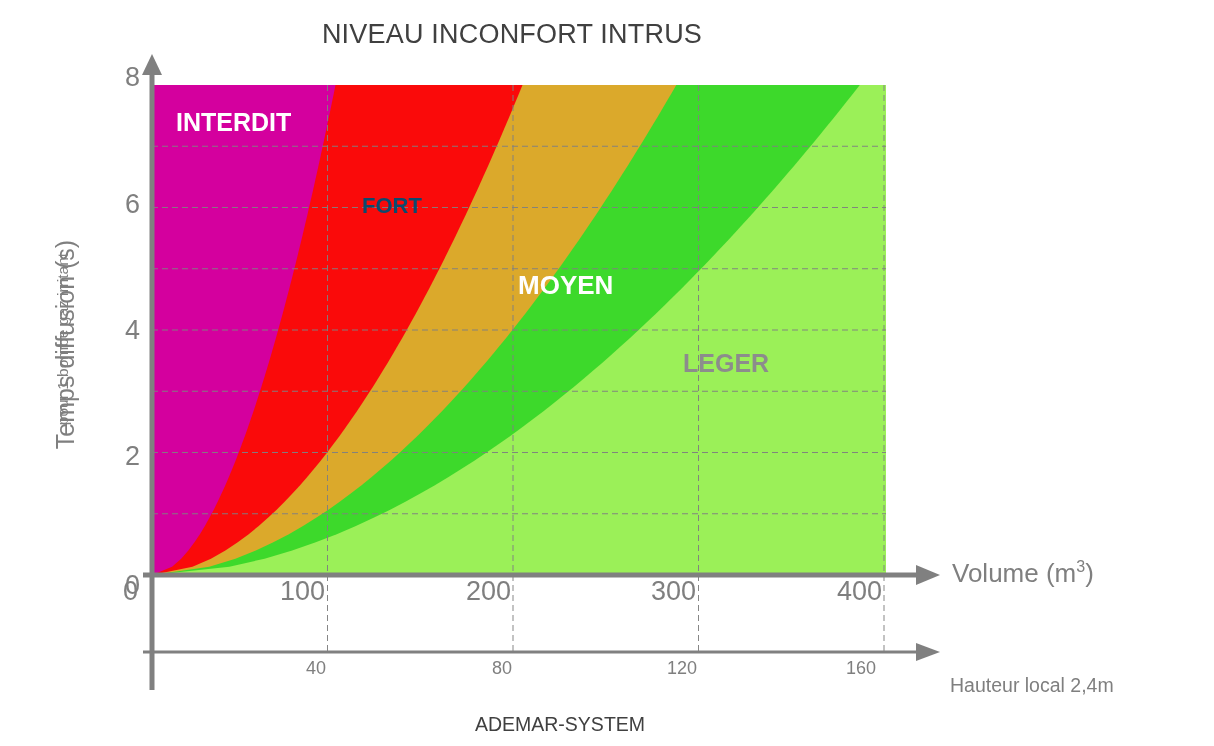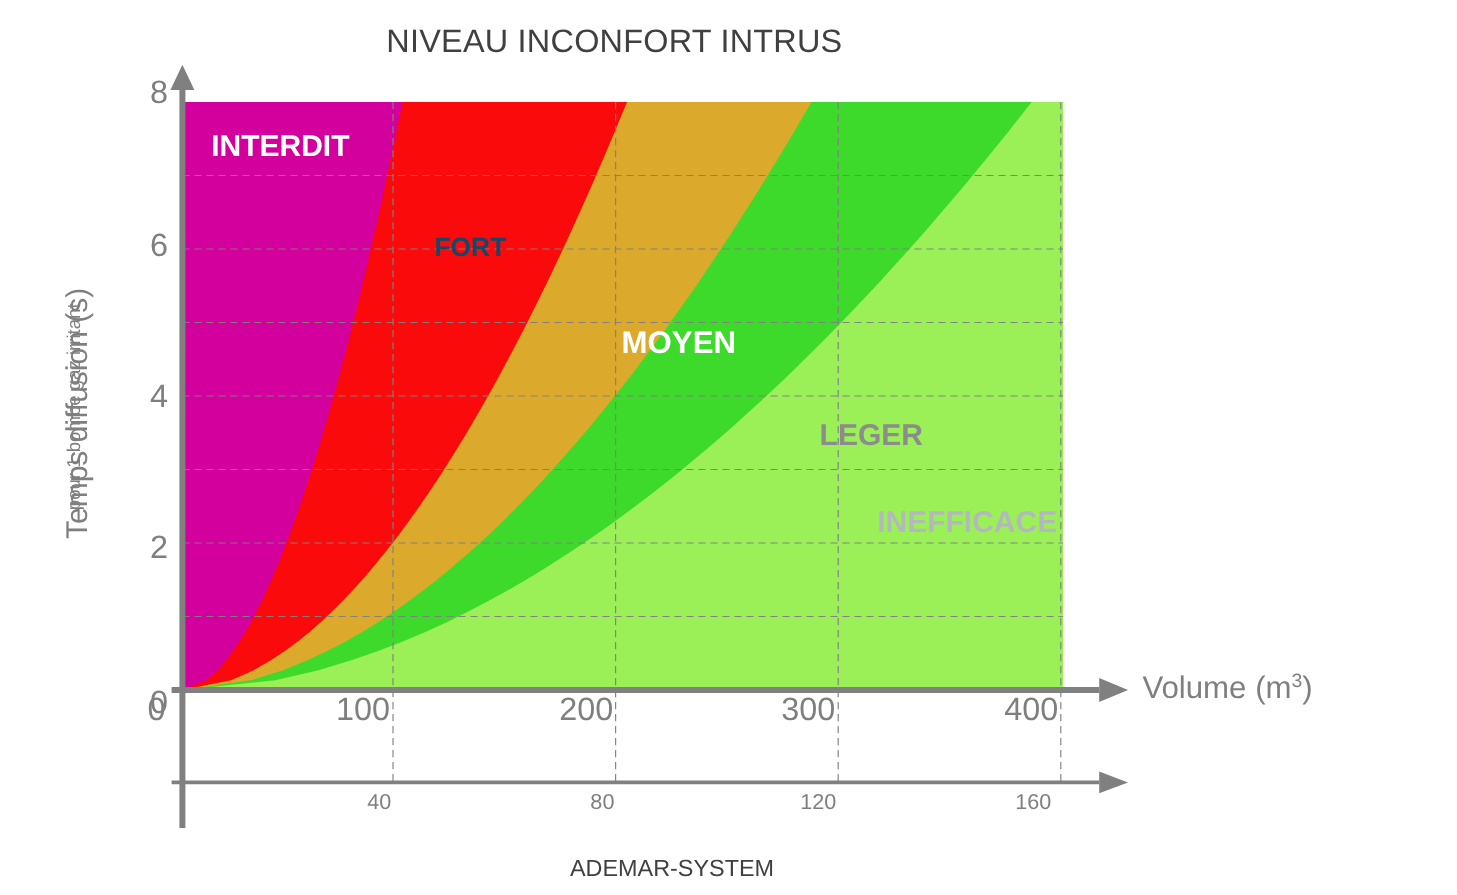--- a/index.html
+++ b/index.html
@@ -195,35 +195,35 @@
     <g>
       <line x1="152" y1="690" x2="152" y2="75" stroke="#808080" stroke-width="5"></line>
       <polygon points="142,75 152,54 162,75" fill="#808080"></polygon>
     </g>
   </svg>
 
   <div class="abs zone-label" id="zone-interdit">INTERDIT</div>
   <div class="abs zone-label" id="zone-fort">FORT</div>
   <div class="abs zone-label" id="zone-moyen">MOYEN</div>
   <div class="abs zone-label" id="zone-leger">LEGER</div>
-  <div class="abs zone-label" id="zone-ineff">INEFFICACE</div>
 
   <div class="abs" style="left:0;top:0;">
     <div class="abs xtick" style="left:98px;  top:578px; width:40px; text-align:right;">0</div>
     <div class="abs xtick" style="left:233px; top:578px;">100</div>
     <div class="abs xtick" style="left:419px; top:578px;">200</div>
     <div class="abs xtick" style="left:604px; top:578px;">300</div>
     <div class="abs xtick" style="left:790px; top:578px;">400</div>
   </div>
 
   <div class="abs" style="left:0;top:0;">
     <div class="abs xtick2" style="left:252px; top:659px;">40</div>
     <div class="abs xtick2" style="left:438px; top:659px;">80</div>
     <div class="abs xtick2" style="left:623px; top:659px;">120</div>
     <div class="abs xtick2" style="left:802px; top:659px;text-align:right;">160</div>
   </div>
 
   <div class="abs" id="volume-caption"><span>Volume (m</span><sup>3</sup><span>)</span></div>
 
 
+  <div class="abs" id="height-caption">Hauteur local 2,4m</div>
 
   <div class="abs" id="footer-brand">ADEMAR-SYSTEM</div>
 </div>
 
 </body></html>

